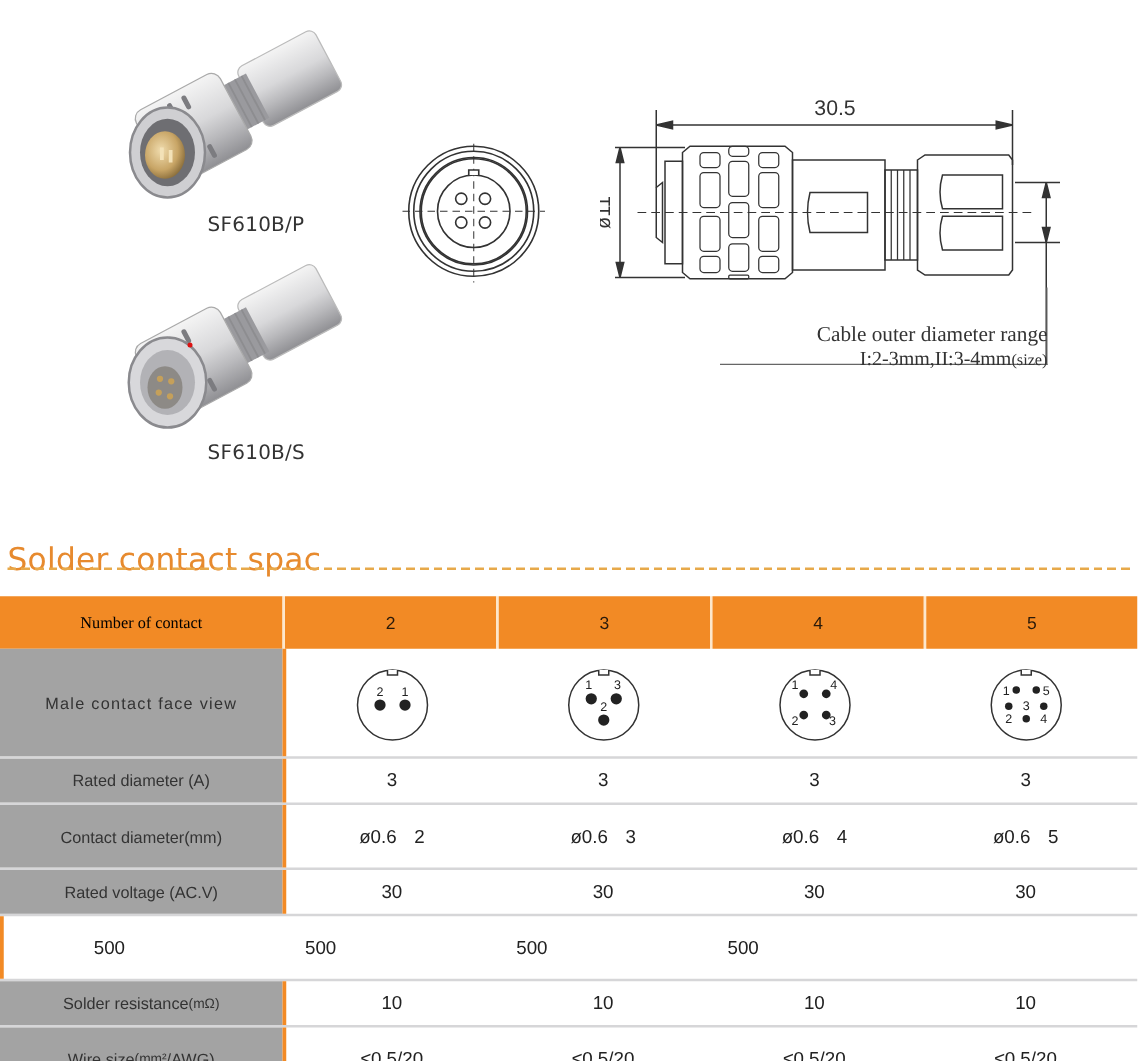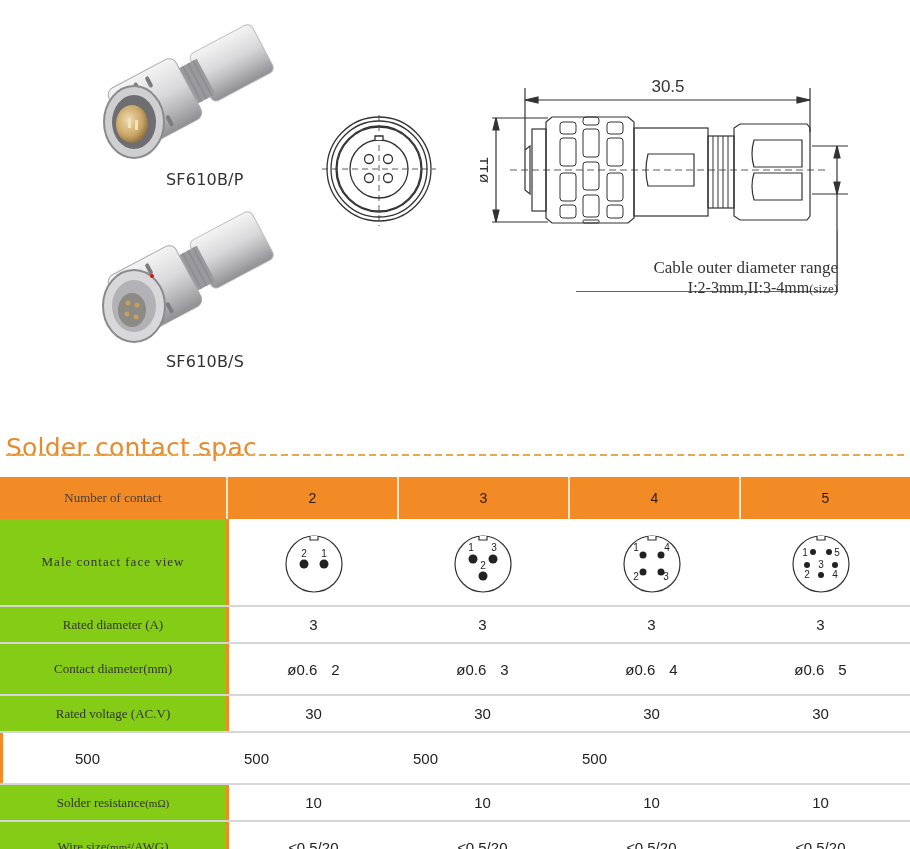--- a/index.html
+++ b/index.html
@@ -25,26 +25,26 @@
     .section-title { position: absolute; left: 6px; top: 417px; font-family: "DejaVu Sans", sans-serif;
                      font-size: 25px; color: #e78a2e; font-weight: normal; letter-spacing: 0.2px; margin-top: 16px; }
     .dash-line { position: absolute; left: 6px; top: 454px; width: 900px; height: 2px;
                  background-image: repeating-linear-gradient(90deg, #e7a94a 0 7px, transparent 7px 11px); }
 
     
     .spec { position: absolute; left: 0; top: 477px; width: 910px; }
     .row { display: flex; width: 910px; }
     .row.head { height: 42px; }
     .row.head .cell { background: #f28a25; color: #2a1a0a; }
-    .row.head .cell.label { font-family: "Liberation Serif", serif; font-size: 13px; color: #404040; }
+    .row.head .cell.label { font-family: "Liberation Serif", serif; font-size: 13px; color: #000000; }
     .row.head .cell.val { font-size: 14px; }
     .row.head .gap { width: 2px; background: #fde7cc; }
 
     .cell { display: flex; align-items: center; justify-content: center; }
-    .cell.label { width: 226px; background: #84cc16; font-family: Liberation Serif, serif; font-size: 13px; color: #333; }
+    .cell.label { width: 226px; background: #a3a3a3; font-family: Liberation Sans, sans-serif; font-size: 13px; color: #333; }
     .cell.val { font-family: "Liberation Sans", sans-serif; font-size: 15px; color: #222; }
     .c1 { width: 171px; } .c2 { width: 169px; } .c3 { width: 169px; } .c4 { width: 169px; }
 
     .orange-divider { width: 3px; background: #f28a25; }
     .body-row { border-bottom: 2px solid #d6d6d8; }
     .row.face { height: 88px; }
     .row.std { height: 37px; }
     .row.std.tall { height: 52px; }
 
     .label .sub { font-size: 11px; }

